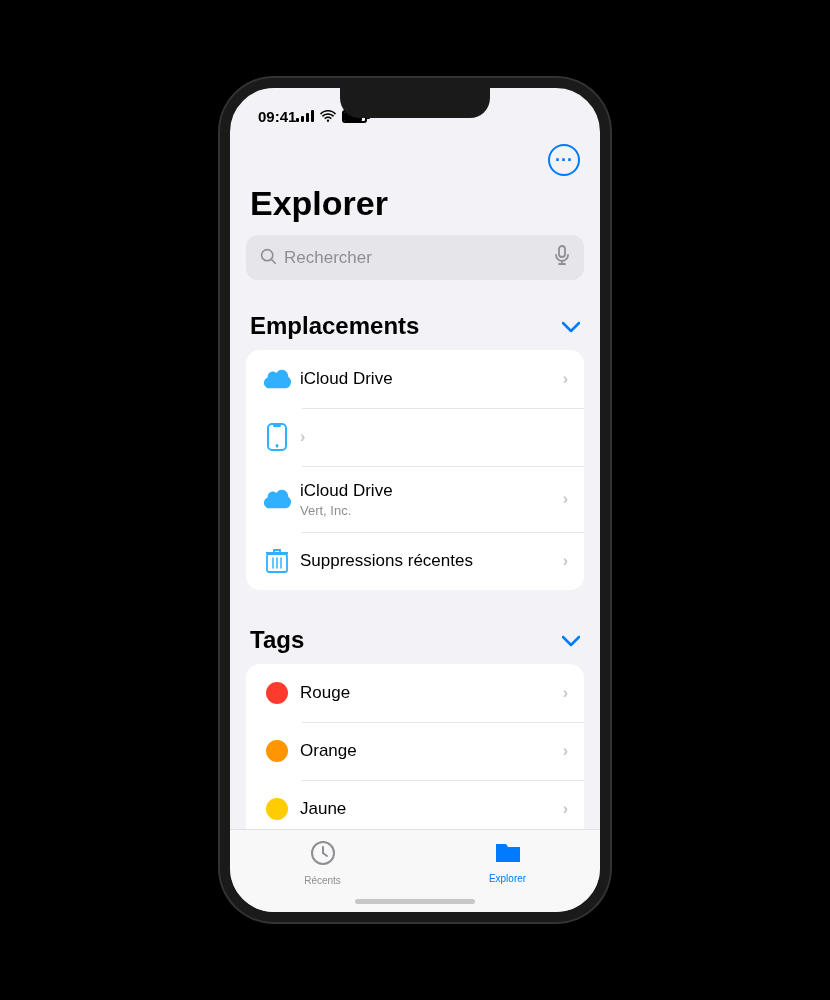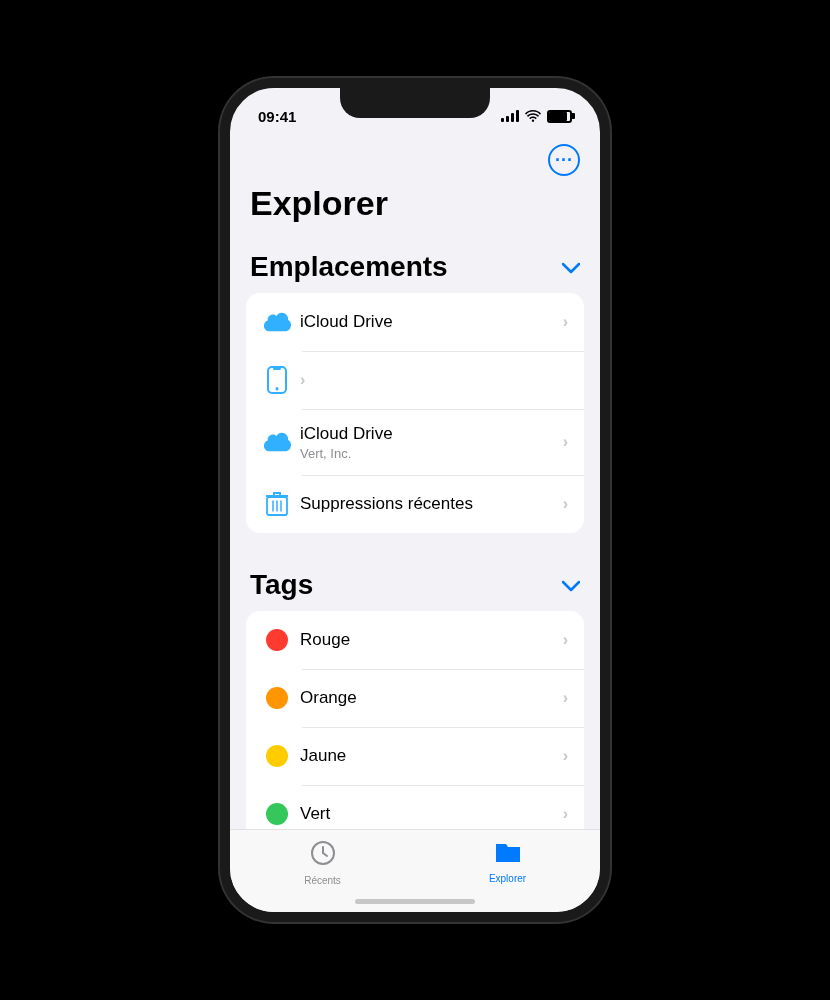--- a/index.html
+++ b/index.html
@@ -33,21 +33,21 @@
       width: 150px;
       height: 30px;
       background: #1a1a1a;
       border-radius: 0 0 20px 20px;
       z-index: 100;
     }
 
     
     .status-bar {
       display: flex;
-      justify-content: space-between;
+      justify-content: flex-start;
       align-items: center;
       padding: 14px 28px 6px;
       height: 48px;
       position: relative;
       z-index: 10;
     }
 
     .status-time {
       font-size: 15px;
       font-weight: 600;
@@ -181,21 +181,21 @@
 
     
     .section-header {
       display: flex;
       justify-content: space-between;
       align-items: center;
       padding: 16px 20px 10px;
     }
 
     .section-title {
-      font-size: 28px;
+      font-size: 24px;
       font-weight: 700;
       color: #000;
     }
 
     .chevron-icon {
       color: #007aff;
       font-size: 20px;
     }
 
     
@@ -354,20 +354,37 @@
     <div class="content-scroll">
 
       <div class="top-bar">
         <button class="more-button">
           <span>···</span>
         </button>
       </div>
 
       <h1 class="page-title">Explorer</h1>
 
+      <div class="search-bar">
+        <span class="search-icon-svg">
+          <svg width="16" height="16" viewBox="0 0 20 20" fill="none">
+            <circle cx="9" cy="9" r="7" stroke="#8e8e93" stroke-width="2"></circle>
+            <line x1="14" y1="14" x2="19" y2="19" stroke="#8e8e93" stroke-width="2" stroke-linecap="round"></line>
+          </svg>
+        </span>
+        <span class="search-placeholder">Rechercher</span>
+        <span class="mic-icon">
+          <svg width="16" height="20" viewBox="0 0 16 20" fill="none">
+            <rect x="5" y="1" width="6" height="11" rx="3" stroke="#8e8e93" stroke-width="1.8"></rect>
+            <path d="M2 10c0 3.3 2.7 6 6 6s6-2.7 6-6" stroke="#8e8e93" stroke-width="1.8" stroke-linecap="round" fill="none"></path>
+            <line x1="8" y1="16" x2="8" y2="19" stroke="#8e8e93" stroke-width="1.8" stroke-linecap="round"></line>
+            <line x1="5" y1="19" x2="11" y2="19" stroke="#8e8e93" stroke-width="1.8" stroke-linecap="round"></line>
+          </svg>
+        </span>
+      </div>
 
       <div class="section-header">
         <span class="section-title">Emplacements</span>
         <span class="chevron-icon">
           <svg width="18" height="12" viewBox="0 0 18 12">
             <polyline points="1,2 9,10 17,2" fill="none" stroke="#007aff" stroke-width="2.5" stroke-linecap="round" stroke-linejoin="round"></polyline>
           </svg>
         </span>
       </div>
 

